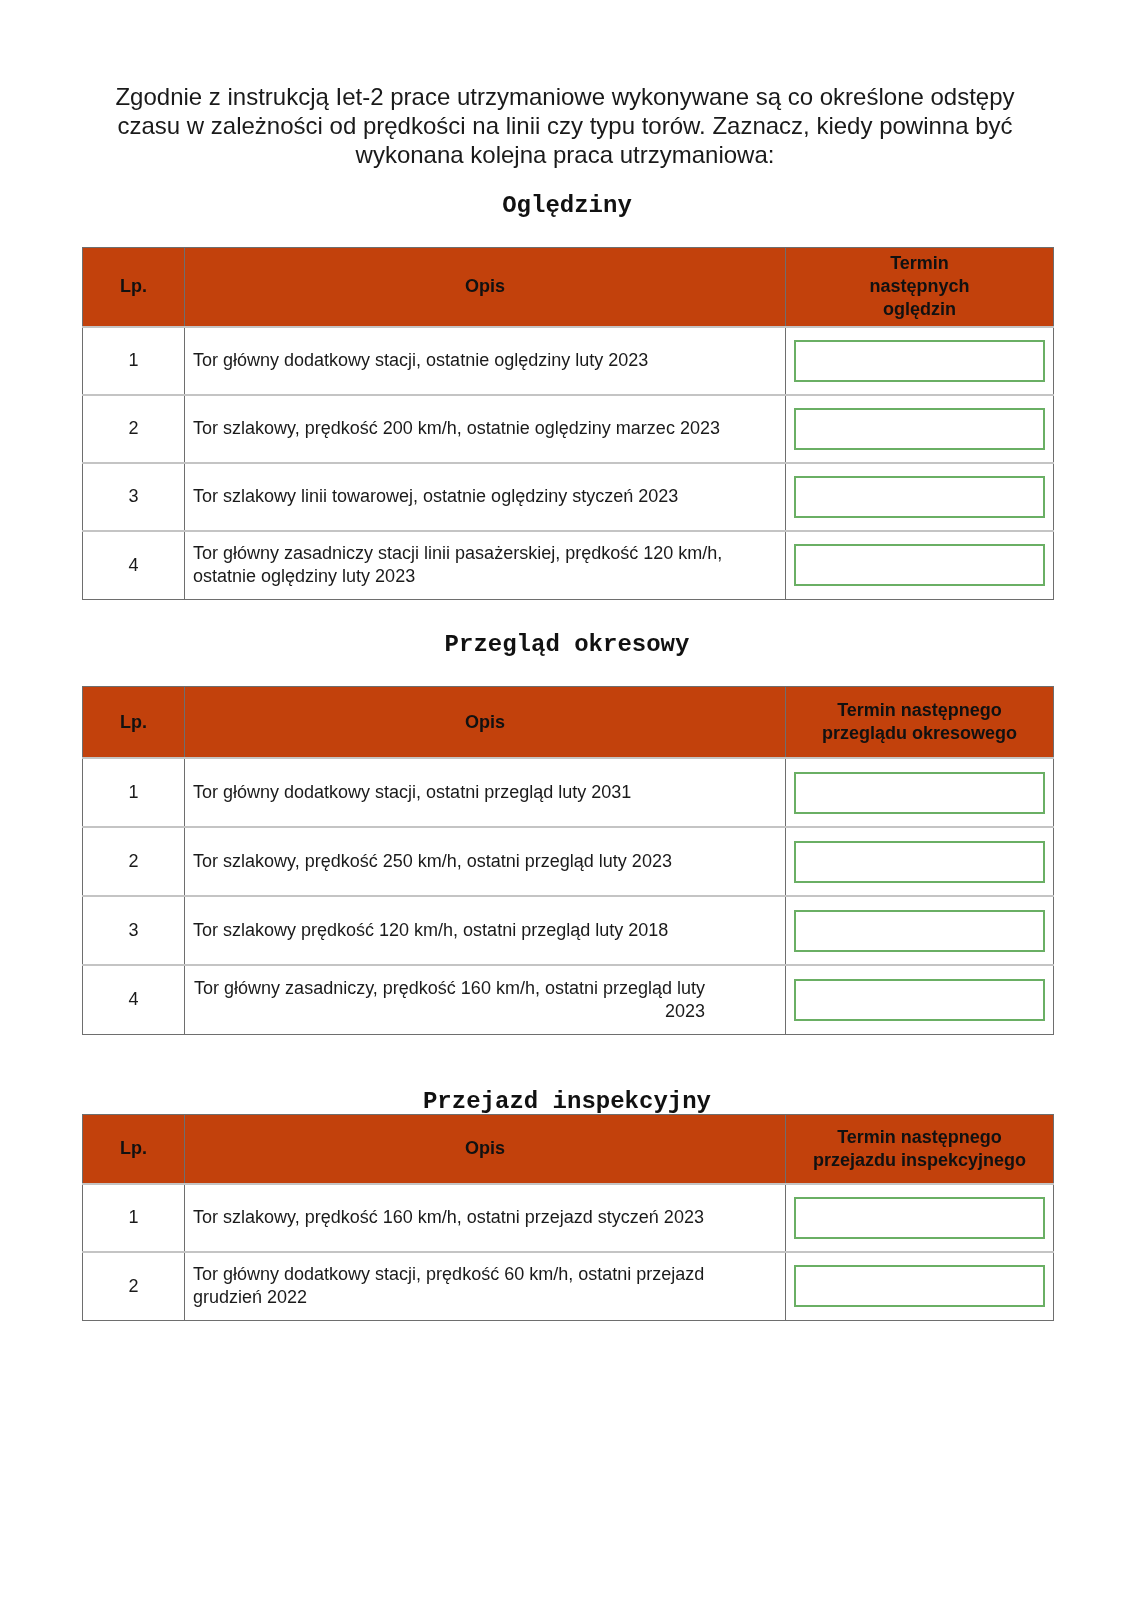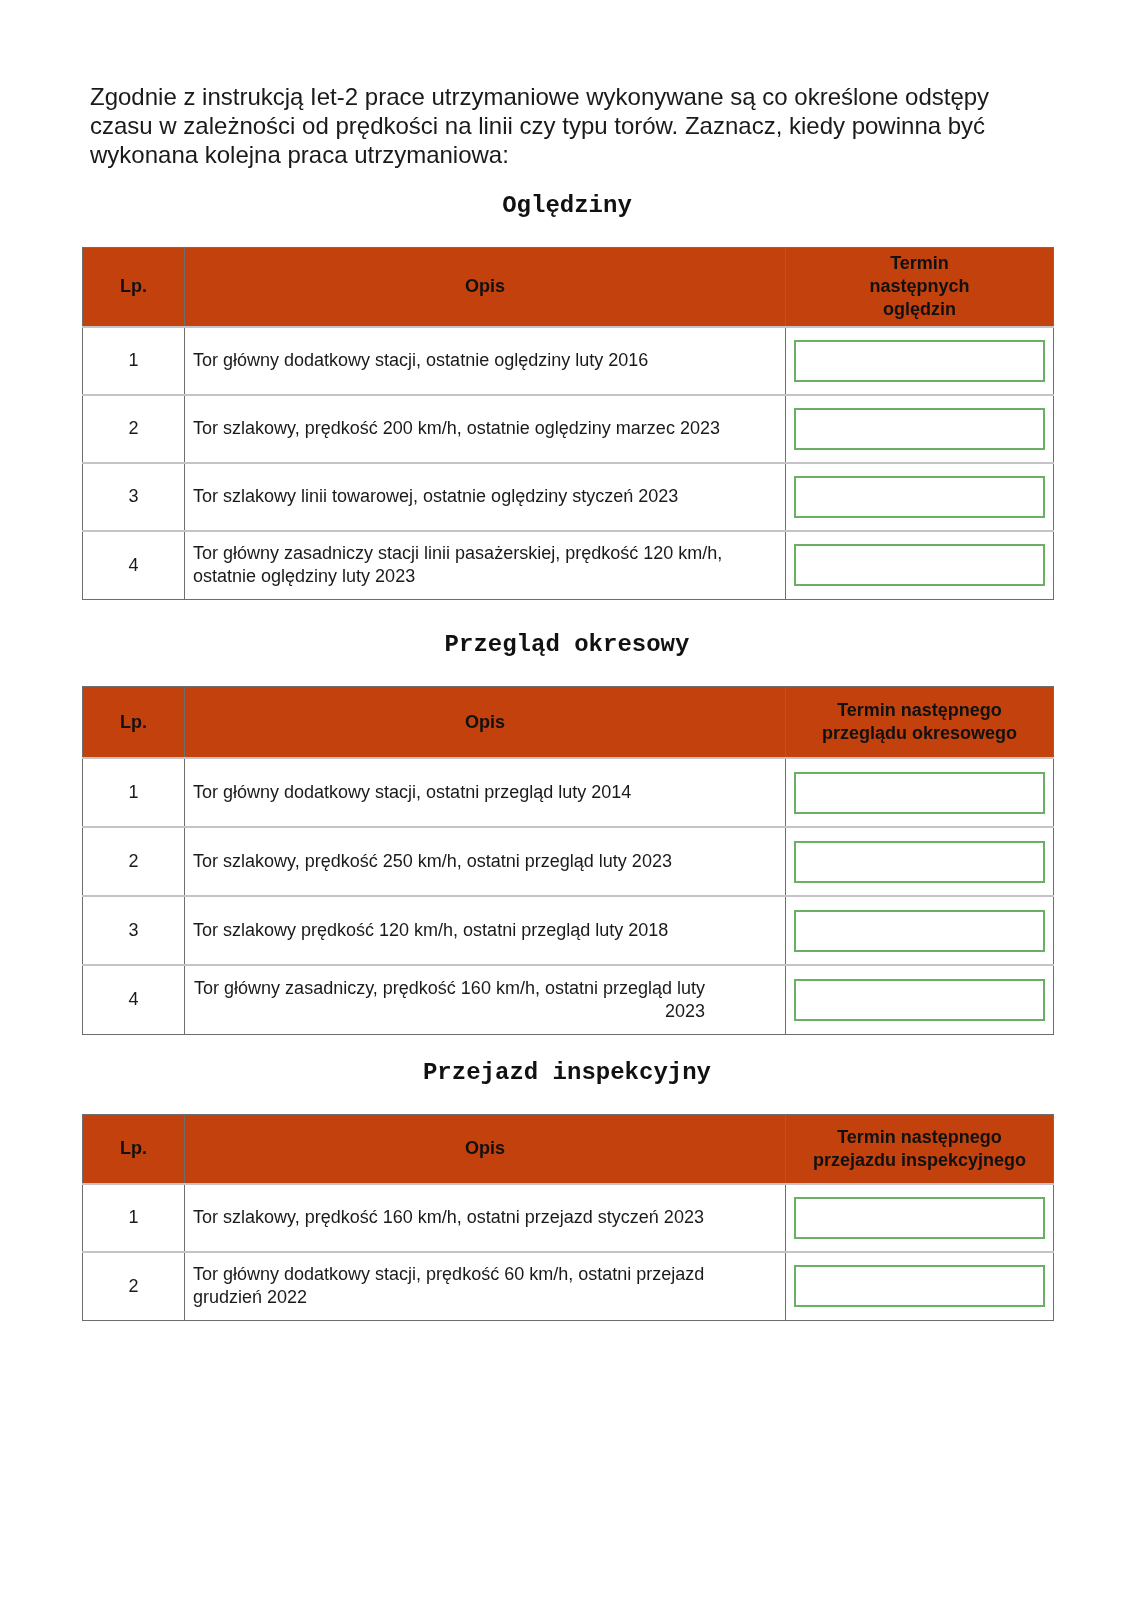--- a/index.html
+++ b/index.html
@@ -1,19 +1,19 @@
 <!DOCTYPE html>
 <html><head>
 <meta charset="utf-8">
 <style>
   html, body { margin: 0; padding: 0; background: #ffffff; }
   body { width: 1131px; height: 1600px; position: relative; font-family: "Liberation Sans", "DejaVu Sans", sans-serif; color: #111; }
   .intro {
     position: absolute; left: 90px; top: 82px; width: 950px;
-    font-size: 24px; line-height: 29px; color: #1a1a1a;
+    text-align: center; font-size: 24px; line-height: 29px; color: #1a1a1a;
     font-family: "Liberation Sans", sans-serif;
   }
   .section-title {
     position: absolute; left: 82px; width: 970px; text-align: center;
     font-size: 24px; font-weight: bold; color: #111; font-family: Liberation Mono, monospace;
   }
   table.task {
     position: absolute; left: 82px; width: 971px;
     border-collapse: collapse; table-layout: fixed;
     font-size: 18px;
@@ -53,21 +53,21 @@
       <col class="c3">
     </colgroup>
   <tbody>
       <tr style="height:79px;">
     <th>Lp.</th>
     <th>Opis</th>
     <th style="padding:0 70px;">Termin następnych oględzin</th>
   </tr>
   <tr style="height:68px;">
     <td class="lp">1</td>
-    <td>Tor główny dodatkowy stacji, ostatnie oględziny luty 2016</td>
+    <td>Tor główny dodatkowy stacji, ostatnie oględziny luty 2023</td>
     <td class="answer">
           <input class="answer-box" type="text" value="" style="">
         </td>
   </tr>
   <tr style="height:68px;">
     <td class="lp">2</td>
     <td>Tor szlakowy, prędkość 200 km/h, ostatnie oględziny marzec 2023</td>
     <td class="answer">
           <input class="answer-box" type="text" value="" style="">
         </td>
@@ -97,21 +97,21 @@
       <col class="c3">
     </colgroup>
   <tbody>
       <tr style="height:68px;">
     <th>Lp.</th>
     <th>Opis</th>
     <th style="padding:12px 20px;">Termin następnego przeglądu okresowego</th>
   </tr>
   <tr style="height:69px;">
     <td class="lp">1</td>
-    <td>Tor główny dodatkowy stacji, ostatni przegląd luty 2014</td>
+    <td>Tor główny dodatkowy stacji, ostatni przegląd luty 2031</td>
     <td class="answer">
           <input class="answer-box" type="text" value="" style="">
         </td>
   </tr>
   <tr style="height:69px;">
     <td class="lp">2</td>
     <td>Tor szlakowy, prędkość 250 km/h, ostatni przegląd luty 2023</td>
     <td class="answer">
           <input class="answer-box" type="text" value="" style="">
         </td>
@@ -126,21 +126,21 @@
   <tr style="height:69px;">
     <td class="lp">4</td>
     <td style="padding-right:80px;text-align:right;">Tor główny zasadniczy, prędkość 160 km/h, ostatni przegląd luty 2023</td>
     <td class="answer">
           <input class="answer-box" type="text" value="" style="">
         </td>
   </tr>
 </tbody>
   </table>
 
-<div class="section-title" style="top:1059px;">Przejazd inspekcyjny</div>
+<div class="section-title" style="top:1088px;">Przejazd inspekcyjny</div>
 <table class="task" style="top:1114px;">
   <colgroup>
       <col class="c1">
       <col class="c2">
       <col class="c3">
     </colgroup>
   <tbody>
       <tr style="height:69px;">
     <th>Lp.</th>
     <th>Opis</th>

